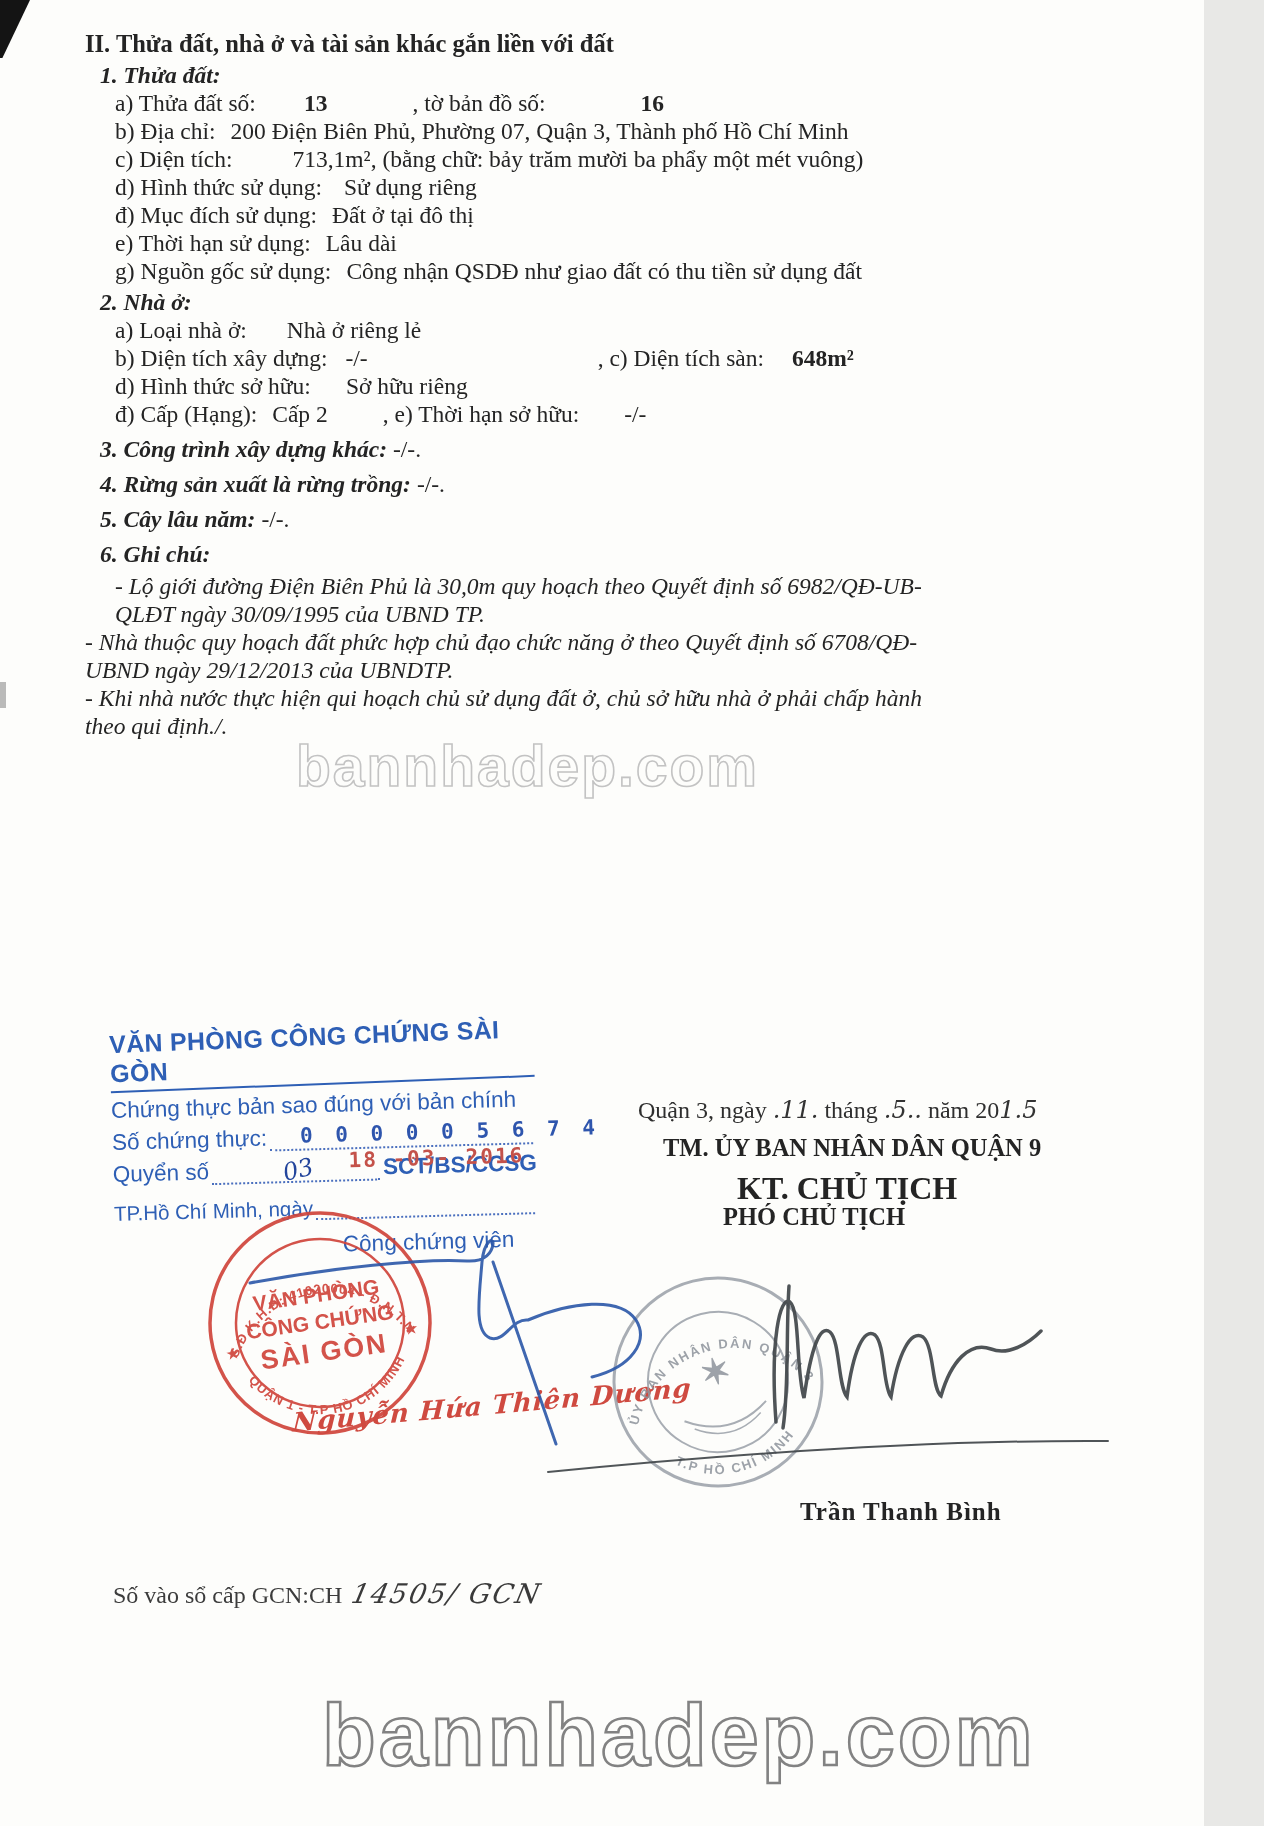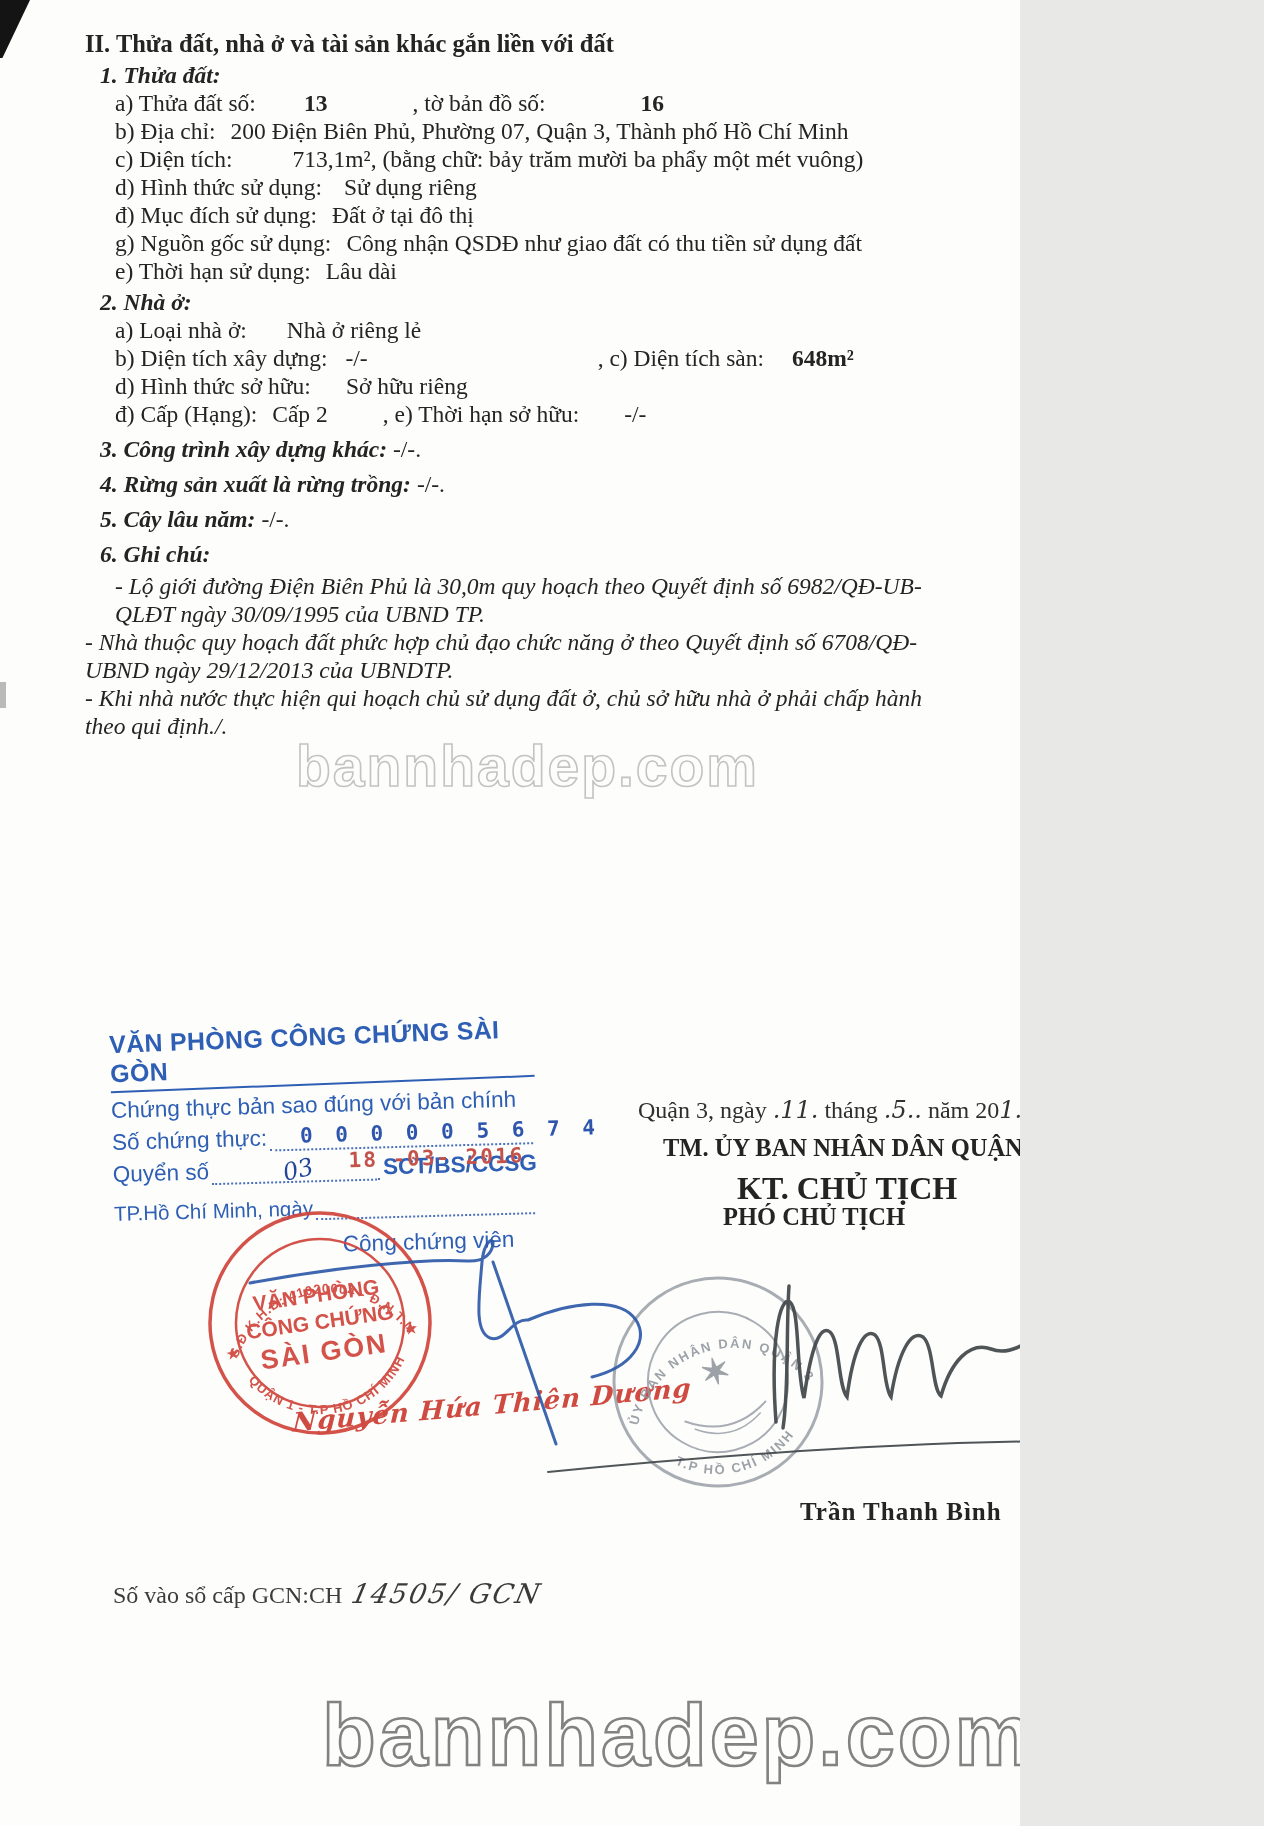--- a/index.html
+++ b/index.html
@@ -1,17 +1,17 @@
 <!DOCTYPE html>
 <html><head>
 <meta charset="utf-8">
 <style>
   html,body{margin:0;padding:0;}
   body{width:1264px;height:1826px;background:#e8e8e6;}
-  .page{position:relative;width:1020px;height:1826px;background:#fdfdfb;overflow:hidden;
+  .page{position:relative;width:1204px;height:1826px;background:#fdfdfb;overflow:hidden;
         font-family:"Liberation Serif",serif;color:#242424;}
   
   .content{position:absolute;left:85px;top:30px;width:910px;font-size:23.5px;line-height:28px;}
   .sec-title{font-weight:bold;font-size:24.5px;margin-bottom:2px;}
   .h3{font-weight:bold;font-style:italic;margin-left:15px;margin-top:3px;}
   .h3.gap{margin-top:7px;}
   .h3 .plain{font-style:normal;font-weight:normal;}
   .item{margin-left:30px;}
   .note{margin-left:30px;width:845px;font-style:italic;}
   .bold{font-weight:bold;margin-top:39px;}
@@ -91,24 +91,24 @@
     <div class="item">
       <span>c) Diện tích:</span><span class="ml60">713,1m², (bằng chữ: bảy trăm mười ba phẩy một mét vuông)</span>
     </div>
     <div class="item">
       <span>d) Hình thức sử dụng:</span><span class="ml22">Sử dụng riêng</span>
     </div>
     <div class="item">
       <span>đ) Mục đích sử dụng:</span><span class="ml15">Đất ở tại đô thị</span>
     </div>
     <div class="item">
+      <span>e) Thời hạn sử dụng:</span><span class="ml15">Lâu dài</span>
+    </div>
+    <div class="item">
       <span>g) Nguồn gốc sử dụng:</span><span class="ml15">Công nhận QSDĐ như giao đất có thu tiền sử dụng đất</span>
-    </div>
-    <div class="item">
-      <span>e) Thời hạn sử dụng:</span><span class="ml15">Lâu dài</span>
     </div>
 
     <div class="h3">2. Nhà ở:</div>
     <div class="item">
       <span>a) Loại nhà ở:</span><span class="ml40">Nhà ở riêng lẻ</span>
     </div>
     <div class="item">
       <span>b) Diện tích xây dựng:</span><span class="ml18">-/-</span><span class="ml230">, c) Diện tích sàn:</span><span class="ml28 bold">648m²</span>
     </div>
     <div class="item">
@@ -183,21 +183,21 @@
 
   <div class="red-sig">Nguyễn Hứa Thiên Dương</div>
 
   <div class="date-line">
     <span>Quận 3, ngày</span>
     <span class="hw">.11.</span>
     <span>tháng</span>
     <span class="hw">.5..</span>
     <span>năm 20</span><span class="hw">1.5</span>
   </div>
-  <div class="committee">TM. ỦY BAN NHÂN DÂN QUẬN 3</div>
+  <div class="committee">TM. ỦY BAN NHÂN DÂN QUẬN 9</div>
   <div class="kt">KT. CHỦ TỊCH</div>
   <div class="deputy">PHÓ CHỦ TỊCH</div>
   <div class="signer-name">Trần Thanh Bình</div>
 
   <svg class="gray-seal" width="240" height="240" viewBox="0 0 240 240">
     <defs>
       <path id="gsTop" d="M 28,152 A 98 98 0 0 1 212,152"></path>
       <path id="gsBot" d="M 38,165 A 95 95 0 0 0 202,165"></path>
     </defs>
     <g transform="rotate(-14 120 120)" fill="none" stroke="#9aa0a8">

